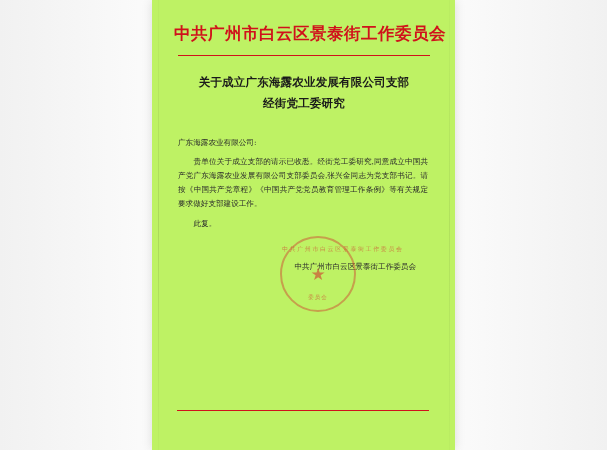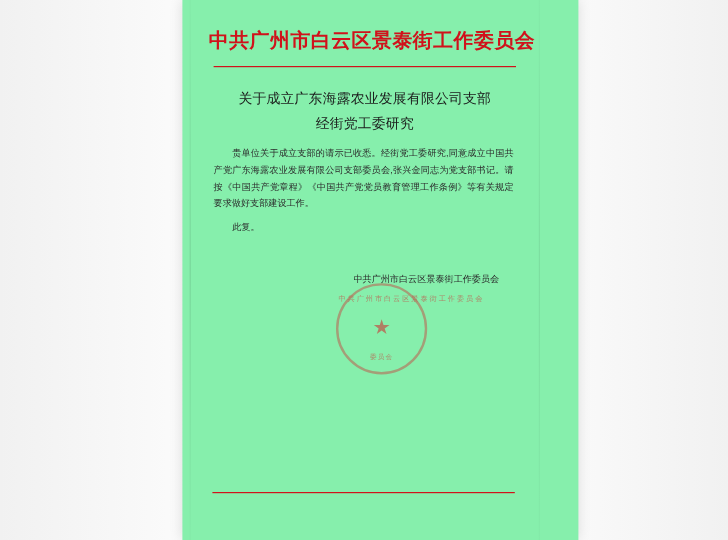--- a/index.html
+++ b/index.html
@@ -31,23 +31,22 @@
     right: 0; top: 0;
     width: 155px; height: 450px;
     background: linear-gradient(to left, #f1f1f1 0%, #f7f7f7 60%, #fbfbfb 100%);
   }
   .page {
     position: absolute;
     left: 152px;
     top: 0;
     width: 303px;
     height: 450px;
-    background: #86efac;
+    background: #bef264;
     box-shadow: 0 0 10px rgba(0,0,0,0.13);
-    padding-left: 27px;
   }
   
   .fold {
     position: absolute;
     left: 6px;
     top: 0;
     width: 1px;
     height: 450px;
     background: linear-gradient(to bottom, rgba(0,0,0,0.02), rgba(0,0,0,0.10), rgba(0,0,0,0.02));
   }
@@ -81,49 +80,49 @@
     margin: 11px auto 0 auto;
     width: 252px;
     height: 1.4px;
     background: #d0121b;
   }
   .subject {
     margin-top: 16px;
     text-align: center;
     color: #1a1a1a;
     font-family: "DejaVu Serif", serif;
-    font-weight: normal;
+    font-weight: bold;
     font-size: 11.5px;
     line-height: 1.85;
     letter-spacing: 0.2px;
   }
   .recipient {
     margin-top: 22px;
     margin-left: 4px;
     color: #2b2b2b;
     font-family: "DejaVu Serif", serif;
     font-size: 7.6px;
     line-height: 1.6;
   }
   .para {
     margin-top: 6px;
     margin-left: 4px;
     margin-right: 6px;
     color: #2b2b2b;
-    font-family: Liberation Sans, sans-serif;
+    font-family: Liberation Serif, serif;
     font-size: 7.6px;
     line-height: 1.85;
     text-align: justify;
     text-indent: 15.5px;
   }
   .para-close {
     margin-top: 7px;
     margin-left: 4px;
     color: #2b2b2b;
-    font-family: Liberation Serif, serif;
+    font-family: Liberation Mono, monospace;
     font-size: 7.6px;
     text-indent: 15.5px;
     line-height: 1.6;
   }
   .signature {
     margin-top: 30px;
     margin-right: 18px;
     text-align: right;
     color: #2b2b2b;
     font-family: "DejaVu Serif", serif;
@@ -207,20 +206,21 @@
 
       <div class="org-title">中共广州市白云区景泰街工作委员会</div>
 
       <div class="red-rule"></div>
 
       <div class="subject">
         <div>关于成立广东海露农业发展有限公司支部</div>
         <div>经街党工委研究</div>
       </div>
 
+      <div class="recipient">广东海露农业有限公司:</div>
 
       <div class="para">贵单位关于成立支部的请示已收悉。经街党工委研究,同意成立中国共产党广东海露农业发展有限公司支部委员会,张兴金同志为党支部书记。请按《中国共产党章程》《中国共产党党员教育管理工作条例》等有关规定要求做好支部建设工作。</div>
 
       <div class="para-close">此复。</div>
 
       <div class="signature">中共广州市白云区景泰街工作委员会</div>
 
 
     </div>
 

